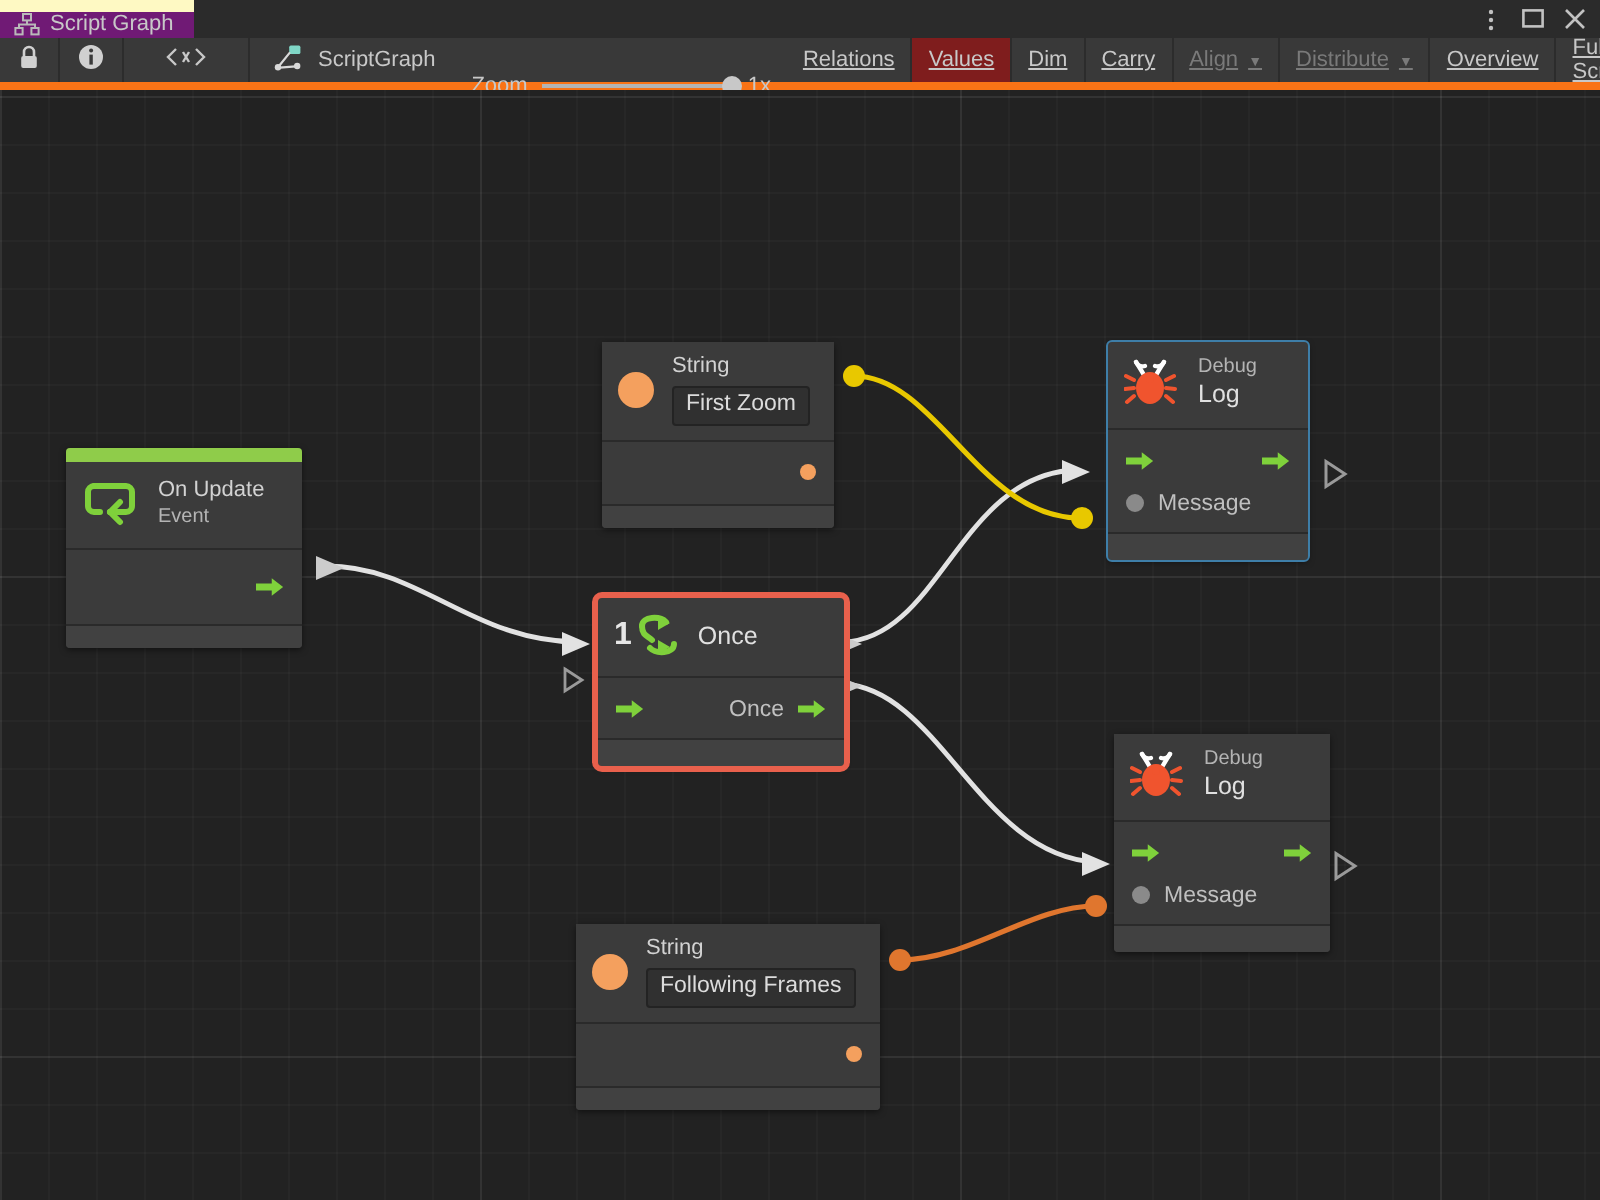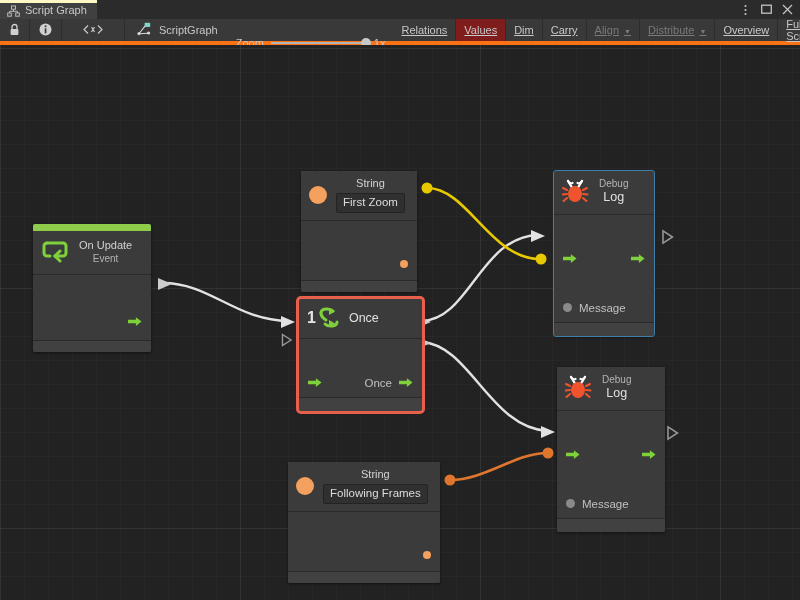--- a/index.html
+++ b/index.html
@@ -16,24 +16,24 @@
   .tabbar {
     position: absolute; left: 0; top: 0; width: 800px; height: 19px;
     background: #2b2b2b;
     display: flex; align-items: stretch;
   }
   .tab {
     position: relative;
     display: flex; align-items: center; gap: 5px;
     padding: 0 10px 0 7px;
     height: 19px;
-    background: #404040;
+    background: #701a75;
     color: #c8c8c8;
     font-size: 11px;
-    border-top: 3px solid #fef9c3;
+    border-top: 6px solid #fef9c3;
   }
   .tab .tab-label { line-height: 1; padding-bottom: 1px; }
   .tabbar-spacer { flex: 1; }
   .win-controls {
     display: flex; align-items: center; gap: 9px;
     padding: 0 7px 0 4px; color: #c2c2c2;
   }
   .win-controls .wc { width: 12px; height: 12px; display:flex; align-items:center; justify-content:center; }
   .wc svg { display:block; }
 
@@ -100,38 +100,38 @@
     border-radius: 2px;
     box-shadow: 0 1px 3px rgba(0,0,0,0.5);
   }
   .node-accent { height: 7px; border-radius: 2px 2px 0 0; }
   .node-head {
     display: flex; align-items: center; gap: 9px;
     padding: 7px 10px 7px 9px;
     background: #3b3b3b;
     border-bottom: 1px solid #2a2a2a;
   }
-  .node-head.tall { padding: 8px 10px 9px 9px; text-align: center; }
+  .node-head.tall { padding: 8px 10px 9px 9px; }
   .node-titles { display: flex; flex-direction: column; line-height: 1.22; }
   .node-sub { font-size: 11px; color: #d2d2d2; }
   .node-sub.small { font-size: 10px; color: #b4b4b4; }
   .node-title { font-size: 12.5px; color: #e0e0e0; }
   .node-body { background: #3b3b3b; padding: 6px 0; }
   .node-foot {
     background: #414141; height: 12px;
     border-top: 1px solid #2a2a2a;
     border-radius: 0 0 2px 2px;
   }
   .node.selected-blue { outline: 1px solid #3e7ea8; outline-offset: 0px; }
   .node.selected-red  { outline: 3px solid #e8604c; outline-offset: 0px; }
 
   .port-row {
     display: flex; align-items: center; justify-content: space-between;
     height: 21px; padding: 0 9px;
-    font-size: 11.5px; color: #c0c0c0; margin-top: 28px;
+    font-size: 11.5px; color: #c0c0c0;
   }
   .port-left, .port-right { display: flex; align-items: center; gap: 7px; }
   .port-right { justify-content: flex-end; }
 
   
   .flow-arrow { width: 14px; height: 11px; display:block; }
   .dot-port { width: 9px; height: 9px; border-radius: 50%; background: #8a8a8a; display:block; }
   .big-dot { width: 18px; height: 18px; border-radius: 50%; background: #f4a05e; display:block; }
   .small-dot-orange { width: 8px; height: 8px; border-radius: 50%; background: #f4a05e; display:block; }
 

